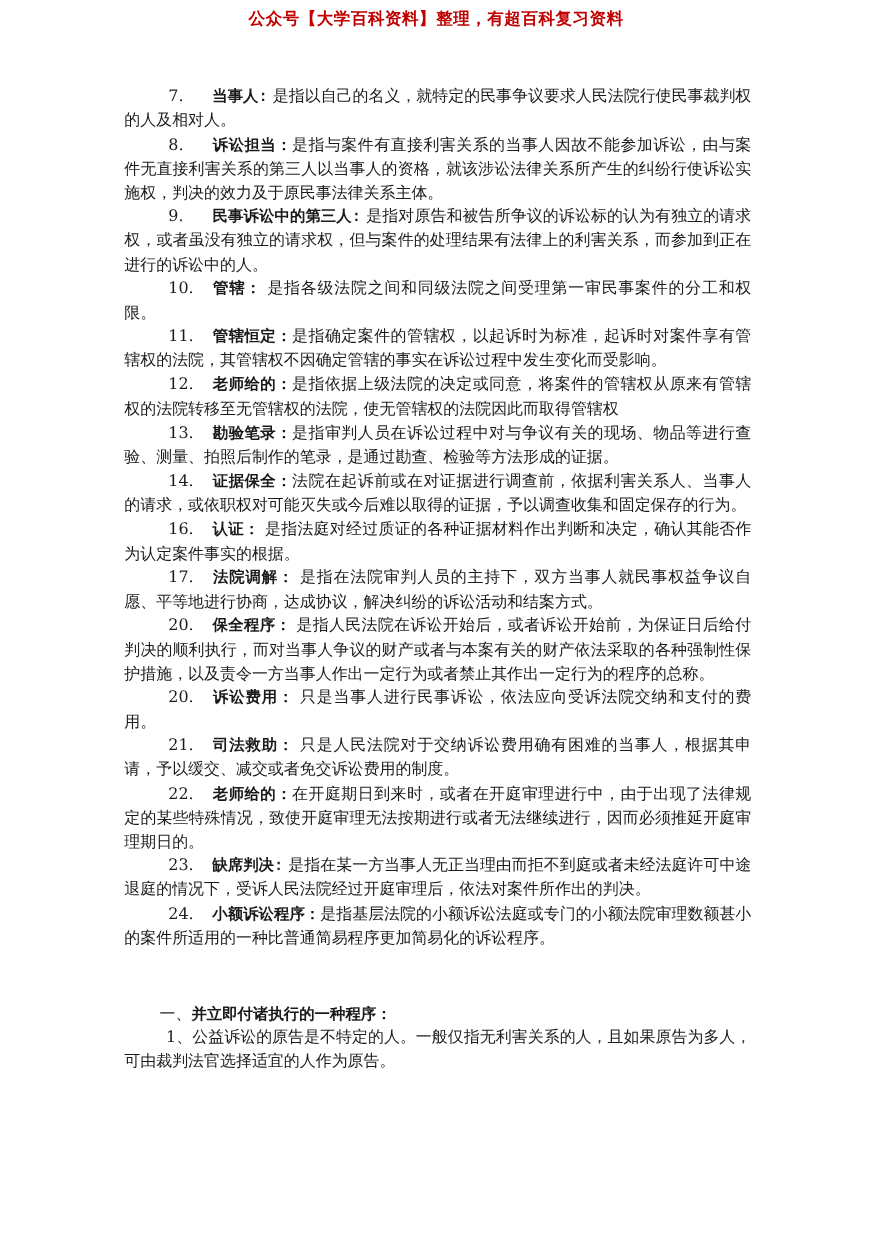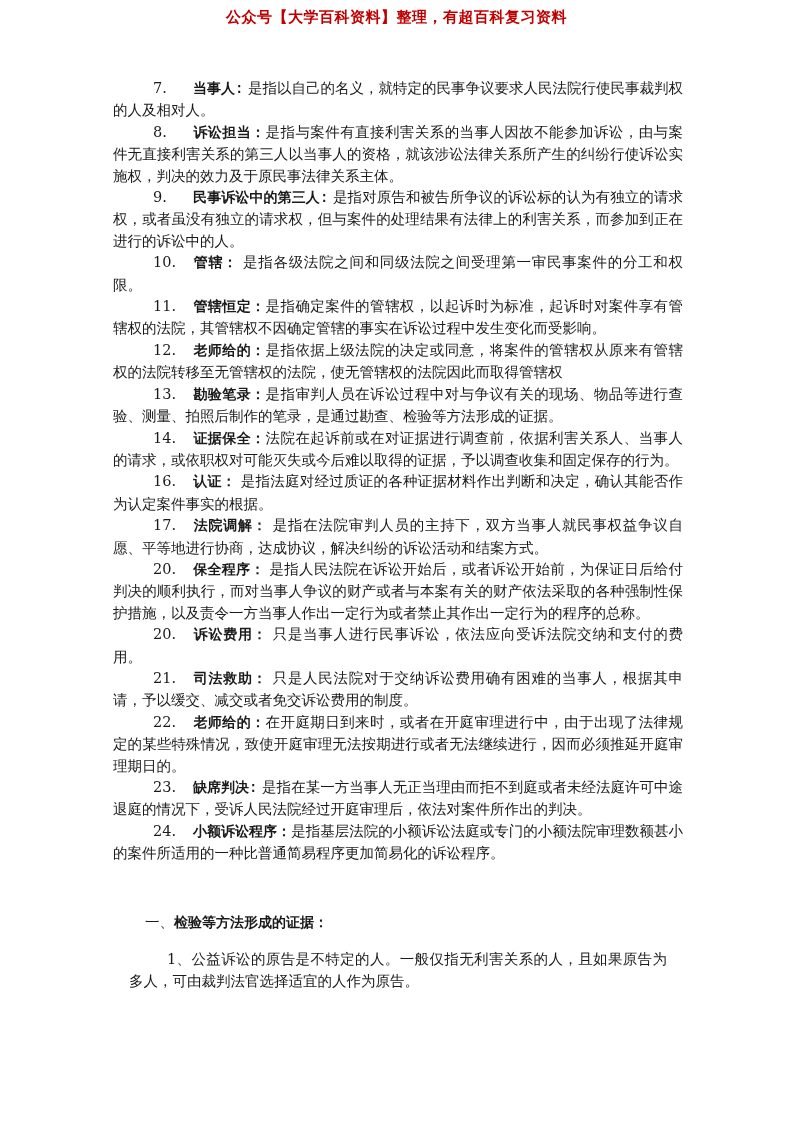--- a/index.html
+++ b/index.html
@@ -52,21 +52,21 @@
     line-height: 21.4px;
     text-align: justify;
   }
   .intro-line { margin: 0 0 0 0; text-indent: 24px; }
   .section-heading { margin: 0; text-indent: 32px; }
   .section-heading .heading-text {
     font-weight: bold;
     font-family: "DejaVu Sans", "Liberation Sans", sans-serif;
     font-size: 14px;
   }
-  .point-para { margin: 16px; text-indent: 38px; }
+  .point-para { margin: 0; text-indent: 38px; }
 </style>
 </head>
 <body>
 
 <div class="page">
 
   <div class="doc-header" style="color: rgb(192, 0, 0);">公众号【大学百科资料】整理，有超百科复习资料</div>
 
   <div class="body-block">
 
@@ -82,17 +82,17 @@
       <p class="def-item"><span class="num">17.</span><span class="term">法院调解：</span><span> 是指在法院审判人员的主持下，双方当事人就民事权益争议自愿、平等地进行协商，达成协议，解决纠纷的诉讼活动和结案方式。</span></p>
       <p class="def-item"><span class="num">20.</span><span class="term">保全程序：</span><span> 是指人民法院在诉讼开始后，或者诉讼开始前，为保证日后给付判决的顺利执行，而对当事人争议的财产或者与本案有关的财产依法采取的各种强制性保护措施，以及责令一方当事人作出一定行为或者禁止其作出一定行为的程序的总称。</span></p>
       <p class="def-item"><span class="num">20.</span><span class="term">诉讼费用：</span><span> 只是当事人进行民事诉讼，依法应向受诉法院交纳和支付的费用。</span></p>
       <p class="def-item"><span class="num">21.</span><span class="term">司法救助：</span><span> 只是人民法院对于交纳诉讼费用确有困难的当事人，根据其申请，予以缓交、减交或者免交诉讼费用的制度。</span></p>
       <p class="def-item"><span class="num">22.</span><span class="term">老师给的：</span><span>在开庭期日到来时，或者在开庭审理进行中，由于出现了法律规定的某些特殊情况，致使开庭审理无法按期进行或者无法继续进行，因而必须推延开庭审理期日的。</span></p>
       <p class="def-item"><span class="num">23.</span><span class="term">缺席判决:</span><span> 是指在某一方当事人无正当理由而拒不到庭或者未经法庭许可中途退庭的情况下，受诉人民法院经过开庭审理后，依法对案件所作出的判决。</span></p>
       <p class="def-item"><span class="num">24.</span><span class="term">小额诉讼程序：</span><span>是指基层法院的小额诉讼法庭或专门的小额法院审理数额甚小的案件所适用的一种比普通简易程序更加简易化的诉讼程序。</span></p>
     </div>
 
   <div class="footer-block">
-    <p class="section-heading"><span>一、</span><span class="heading-text">检验等方法形成的证据：</span></p>
+    <p class="section-heading"><span>一、</span><span class="heading-text">并立即付诸执行的一种程序：</span></p>
     <p class="point-para">1、公益诉讼的原告是不特定的人。一般仅指无利害关系的人，且如果原告为多人，可由裁判法官选择适宜的人作为原告。</p>
   </div>
 
 </div>
 
 </body></html>

